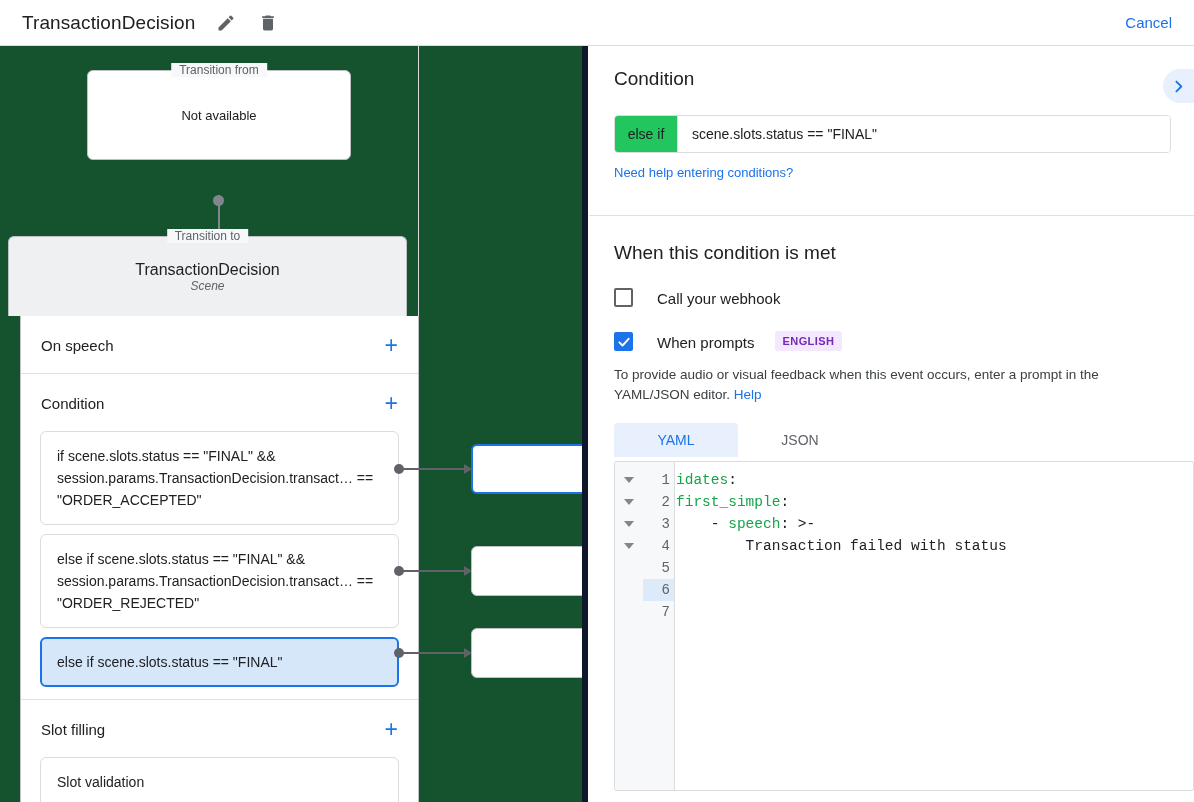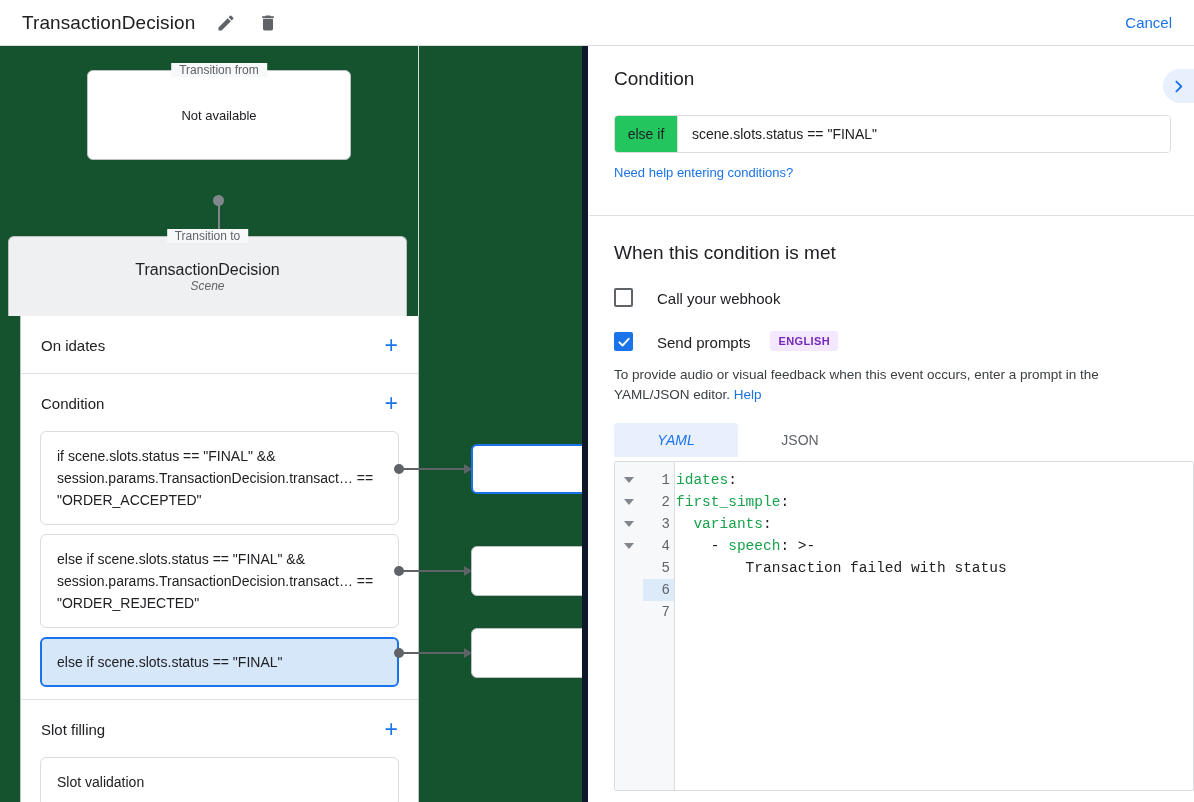--- a/index.html
+++ b/index.html
@@ -247,21 +247,21 @@
     line-height: 20px; max-width: 560px;
   }
   .hint a { color: #1a73e8; text-decoration: none; cursor: pointer; }
 
   .tabs { display: flex; margin-top: 18px; }
   .tab {
     padding: 9px 0; width: 124px; text-align: center;
     font-size: 14px; font-weight: 500; color: #5f6368;
     cursor: pointer; border-radius: 4px 4px 0 0;
   }
-  .tab.active { background: #e8f0fe; color: #1a73e8; font-style: italic; }
+  .tab.active { background: #e8f0fe; color: #1a73e8; }
 
   .editor {
     margin-top: 4px;
     border: 1px solid #dadce0;
     border-radius: 2px;
     height: 330px;
     display: flex;
     background: #fff;
     overflow: hidden;
     position: relative;
@@ -350,21 +350,21 @@
       <div class="body">
         <div class="scene-name">TransactionDecision</div>
         <div class="scene-sub">Scene</div>
       </div>
     </div>
 
     <div class="scene-stack">
 
       <div class="sec">
         <div class="sec-head">
-          <div class="sec-title">On idates</div>
+          <div class="sec-title">On speech</div>
           <div class="plus">+</div>
         </div>
       </div>
 
       <div class="sec">
         <div class="sec-head">
           <div class="sec-title">Condition</div>
           <div class="plus">+</div>
         </div>
         <div class="sec-body">
@@ -433,21 +433,21 @@
         <div class="chk"></div>
         <div class="chk-label">Call your webhook</div>
       </div>
 
       <div class="chk-row">
         <div class="chk on">
           <svg width="14" height="14" viewBox="0 0 24 24" fill="none" stroke="#fff" stroke-width="3.2" stroke-linecap="round" stroke-linejoin="round">
             <polyline points="4 12.5 9.5 18 20 6.5"></polyline>
           </svg>
         </div>
-        <div class="chk-label">Send prompts</div>
+        <div class="chk-label">When prompts</div>
         <div class="lang-badge">ENGLISH</div>
       </div>
 
       <div class="hint">
         <span>To provide audio or visual feedback when this event occurs, enter a prompt in the YAML/JSON editor. </span><a>Help</a>
       </div>
 
       <div class="tabs">
         <div class="tab active">YAML</div>
         <div class="tab">JSON</div>
@@ -476,21 +476,20 @@
             <div class="num">2</div>
             <div class="num">3</div>
             <div class="num">4</div>
             <div class="num">5</div>
             <div class="num hl">6</div>
             <div class="num">7</div>
           </div>
         <div class="code-col" id="code-col">
             <div class="cline-row"><span class="p"></span><span class="k">idates</span><span class="p">:</span></div>
             <div class="cline-row"><span class="p"></span><span class="k">first_simple</span><span class="p">:</span></div>
-            <div class="cline-row"><span class="p">  </span><span class="k">variants</span><span class="p">:</span></div>
             <div class="cline-row"><span class="p">    - </span><span class="k">speech</span><span class="p">: &gt;-</span></div>
             <div class="cline-row"><span class="p">        Transaction failed with status</span></div>
             <div class="cline-row"><span class="p"></span></div>
           </div>
       </div>
     </div>
   </div>
 </div>
 
 </body></html>

